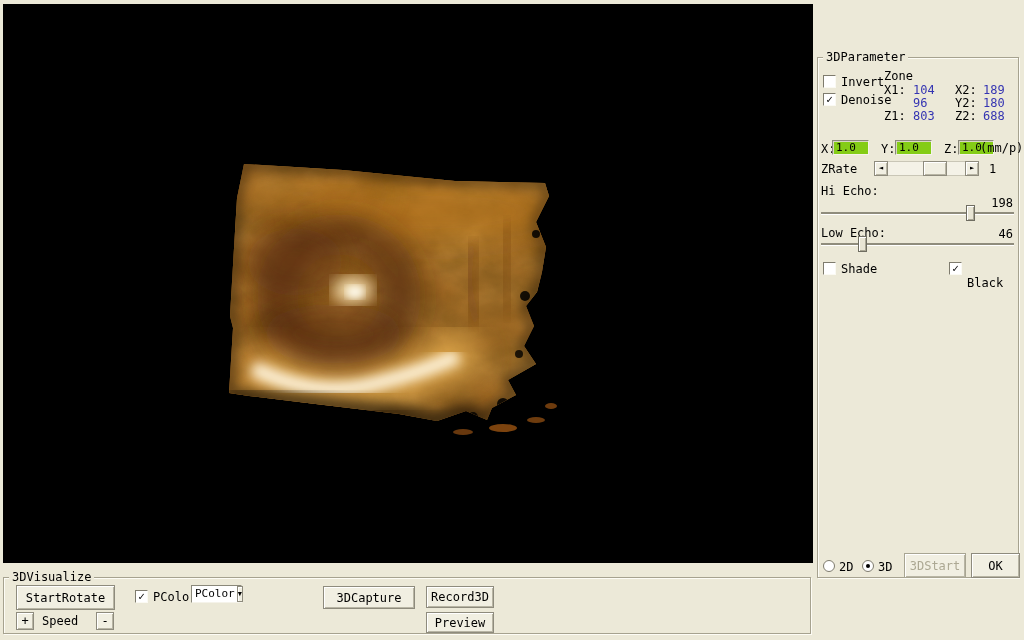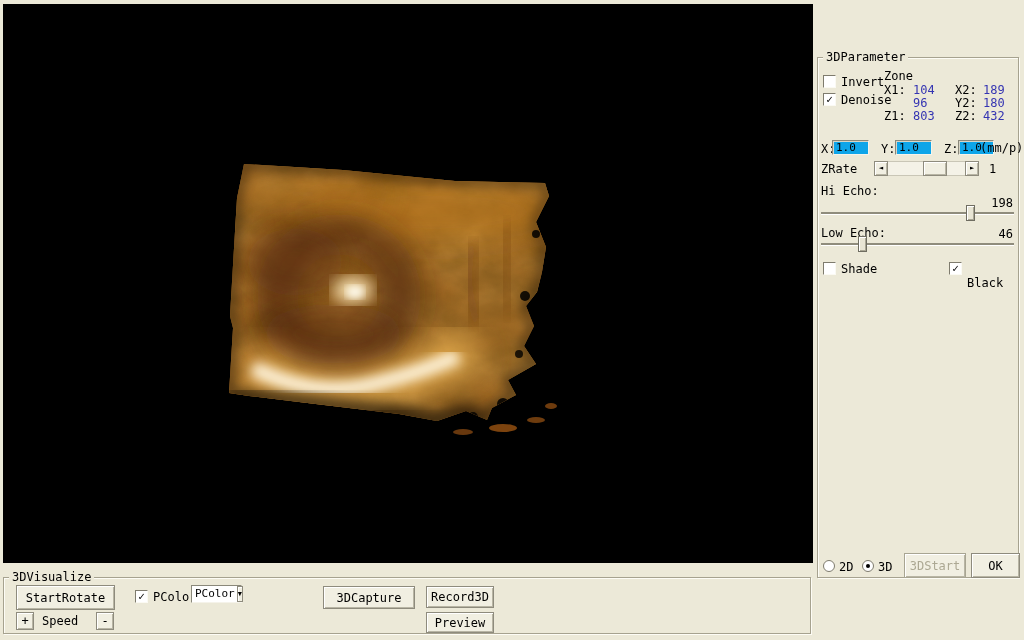--- a/index.html
+++ b/index.html
@@ -17,21 +17,21 @@
   .lbl { position:absolute; white-space:nowrap; line-height:13px; }
   .val { position:absolute; white-space:nowrap; line-height:13px; color:#3434b2; }
 
   .checkbox { position:absolute; width:13px; height:13px; background:#fff; border:1px solid; border-color:#7e7b6d #fbfaf3 #fbfaf3 #7e7b6d; font-size:11px; line-height:11px; text-align:center; font-weight:bold; cursor:pointer; }
   .radio { position:absolute; width:12px; height:12px; border-radius:50%; background:#fff; border:1px solid #7e7b6d; cursor:pointer; }
   .radio.selected::after { content:""; position:absolute; left:3px; top:3px; width:4px; height:4px; border-radius:50%; background:#000; }
 
   .btn { position:absolute; display:flex; align-items:center; justify-content:center; background:#f1efe2; border:1px solid #8e8b7d; box-shadow:inset 1px 1px 0 #ffffff, inset -1px -1px 0 #b8b5a4; cursor:pointer; white-space:nowrap; }
   .btn.disabled { color:#aca893; border-color:#a8a592; cursor:default; }
 
-  .input { position:absolute; background:#0ea5e9; border:1px solid; border-color:#8a887a #f5f3ea #f5f3ea #8a887a; box-shadow:inset 1px 1px 0 #d8d5c6; padding:1px 3px; line-height:11px; font-size:11px; cursor:text; }
+  .input { position:absolute; background:#84cc16; border:1px solid; border-color:#8a887a #f5f3ea #f5f3ea #8a887a; box-shadow:inset 1px 1px 0 #d8d5c6; padding:1px 3px; line-height:11px; font-size:11px; cursor:text; }
 
   .scrollbar { position:absolute; display:flex; height:15px; }
   .sb-btn { width:14px; height:15px; background:#f1efe2; border:1px solid #8e8b7d; box-shadow:inset 1px 1px 0 #fff, inset -1px -1px 0 #b8b5a4; font-size:7px; line-height:13px; text-align:center; cursor:pointer; }
   .sb-track { position:relative; flex:1; background:#f4f2e7; border-top:1px solid #c9c6b6; border-bottom:1px solid #c9c6b6; cursor:pointer; }
   .sb-thumb { position:absolute; top:-1px; width:24px; height:15px; background:#f1efe2; border:1px solid #8e8b7d; box-shadow:inset 1px 1px 0 #fff, inset -1px -1px 0 #b8b5a4; cursor:grab; }
 
   .slider { position:absolute; height:17px; cursor:pointer; }
   .slider .track { position:absolute; left:0; right:0; top:7px; height:2px; background:#8f8c7c; box-shadow:0 1px 0 #fff; }
   .slider .thumb { position:absolute; top:0; width:9px; height:16px; background:#e8e5d4; border:1px solid #6f6d61; box-shadow:inset 1px 1px 0 #fff, inset -1px -1px 0 #a9a694; cursor:grab; }
 
@@ -125,21 +125,21 @@
       <span class="val" style="left:95px; top:26px;">104</span>
       <span class="lbl" style="left:137px; top:26px;">X2:</span>
       <span class="val" style="left:165px; top:26px;">189</span>
       <span class="lbl" style="left:78px; top:39px;margin-top:46px;">Y1:</span>
       <span class="val" style="left:95px; top:39px;">96</span>
       <span class="lbl" style="left:137px; top:39px;">Y2:</span>
       <span class="val" style="left:165px; top:39px;text-align:right;">180</span>
       <span class="lbl" style="left:66px; top:52px;">Z1:</span>
       <span class="val" style="left:95px; top:52px;">803</span>
       <span class="lbl" style="left:137px; top:52px;">Z2:</span>
-      <span class="val" style="left:165px; top:52px;">432</span>
+      <span class="val" style="left:165px; top:52px;">688</span>
 
       <span class="lbl" style="left:3px; top:85px;">X:</span>
       <span class="input" style="left:14px; top:82px; width:37px; height:15px;">1.0</span>
       <span class="lbl" style="left:63px; top:85px;">Y:</span>
       <span class="input" style="left:77px; top:82px; width:37px; height:15px;">1.0</span>
       <span class="lbl" style="left:126px; top:85px;">Z:</span>
       <span class="input" style="left:140px; top:82px; width:36px; height:15px;">1.0</span>
       <span class="lbl" style="left:162px; top:84px; font-size:12px;">(mm/p)</span>
 
       <span class="lbl" style="left:3px; top:105px;">ZRate</span>

